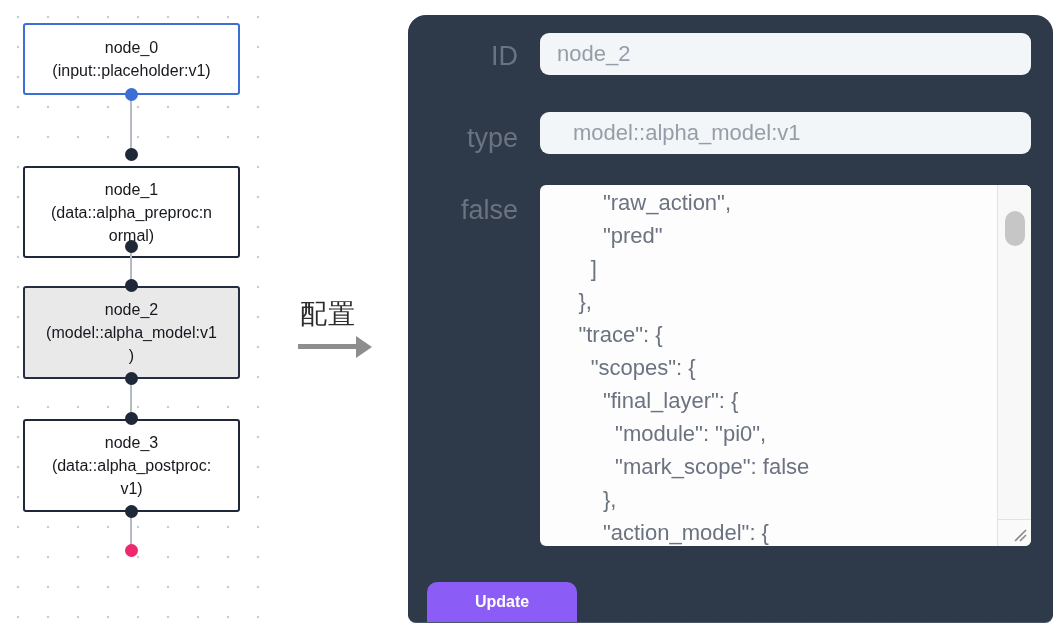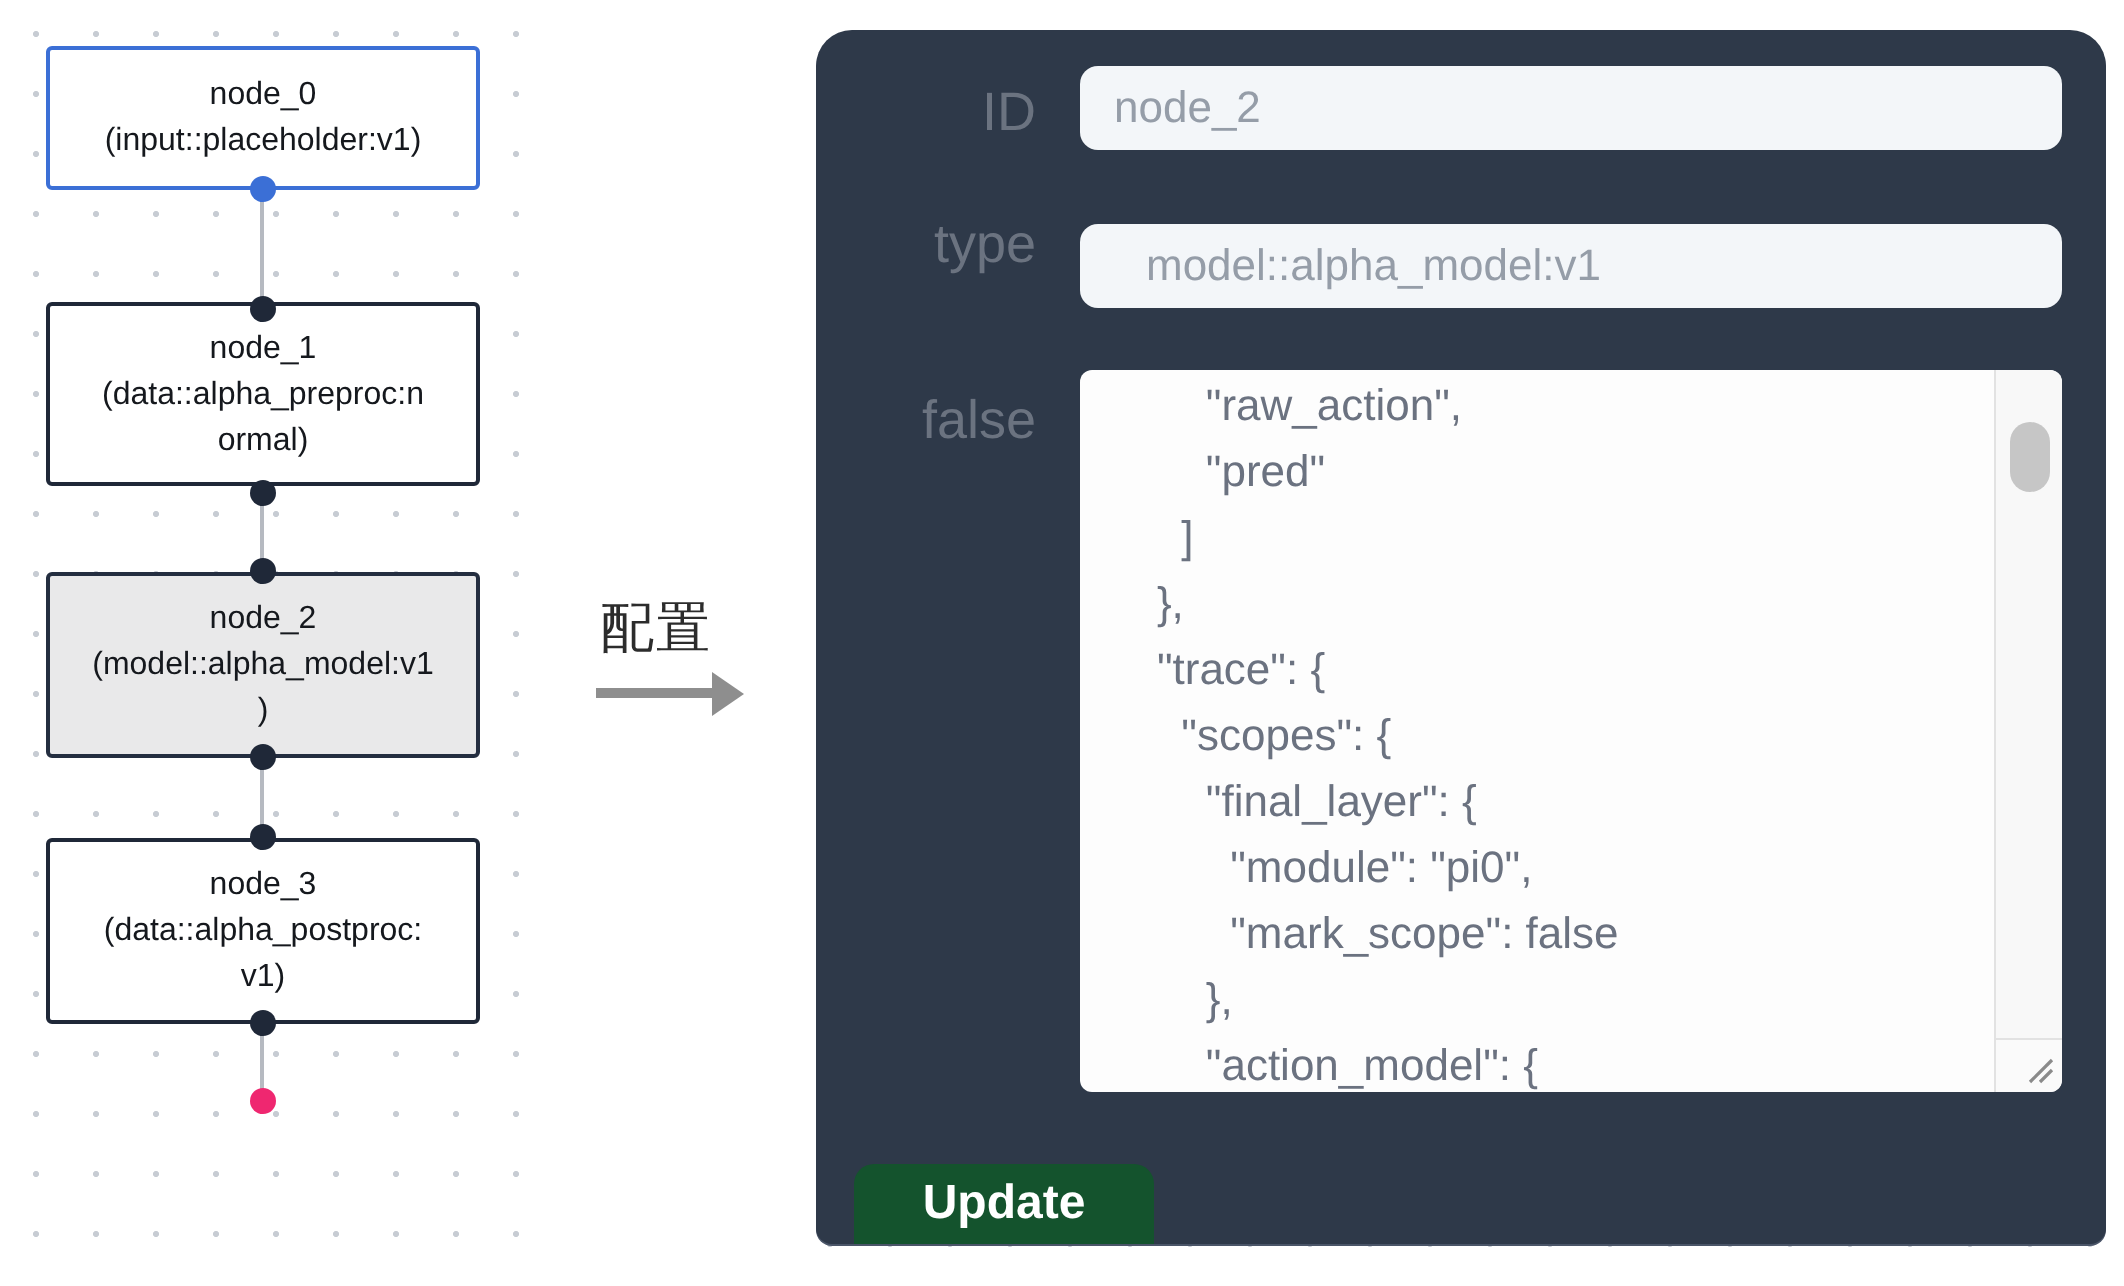--- a/index.html
+++ b/index.html
@@ -13,21 +13,21 @@
     background-image:radial-gradient(circle, #c7ccd3 1.4px, transparent 1.6px);
     background-size:30px 30px; background-position:3px 2px;
   }
   .node {
     position:absolute; left:23px; width:217px;
     background:#ffffff; border:2px solid #1f2838; border-radius:3px;
     display:flex; align-items:center; justify-content:center; text-align:center;
   }
   .node-text { font-size:16px; line-height:23px; color:#15181d; white-space:pre-line; }
   .node-0 { top:23px;  height:72px; border-color:#3b6fd6; }
-  .node-1 { top:151px; height:92px; }
+  .node-1 { top:166px; height:92px; }
   .node-2 { top:286px; height:93px; background:#e9e9ea; border-color:#242e40; }
   .node-3 { top:419px; height:93px; }
   .node-4 { top:551px; height:70px; border-color:#e82c6e; }
 
   .edge { position:absolute; left:130px; width:2px; background:#b6bac1; }
   .edge-0 { top:95px;  height:60px; }
   .edge-1 { top:247px; height:39px; }
   .edge-2 { top:379px; height:40px; }
   .edge-3 { top:512px; height:39px; }
 
@@ -54,21 +54,21 @@
     background-size:30px 30px; background-position:7px 7px;
   }
   .config-panel {
     position:absolute; left:15px; top:15px; width:645px; height:607px;
     background:#2e3949; border-radius:18px 18px 8px 8px;
     box-shadow:0 1px 0 #4a5568;
   }
   .f-label { position:absolute; left:10px; width:100px; text-align:right;
              color:#6b7380; font-size:27px; }
   .label-id     { top:26px; }
-  .label-type   { top:92px; }
+  .label-type   { top:108px; }
   .label-config { top:180px; }
 
   .f-input { position:absolute; left:132px; width:491px; height:42px;
              background:#f3f6f9; border:none; border-radius:9px;
              color:#959da8; font-size:22px; padding:0 17px; outline:none; }
   .input-id   { top:18px; }
   .input-type { top:97px;padding-left:33px; }
 
   .config-box { position:absolute; left:132px; top:170px; width:491px; height:361px;
                 background:#fdfdfd; border-radius:6px; overflow:hidden; }
@@ -77,22 +77,22 @@
                 padding-left:14px; overflow:hidden; }
   .scroll-track { position:absolute; right:0; top:0; bottom:27px; width:34px;
                   background:#f8f8f8; border-left:1px solid #e2e2e2; }
   .scroll-thumb { position:absolute; top:26px; left:7px; width:20px; height:35px;
                   background:#c6c6c6; border-radius:10px; }
   .scroll-corner { position:absolute; right:0; bottom:0; width:34px; height:27px;
                    background:#fafafa; border-left:1px solid #e2e2e2; border-top:1px solid #e2e2e2; }
   .resize-glyph { position:absolute; right:3px; bottom:3px; }
 
   .update-btn { position:absolute; left:19px; top:567px; width:150px; height:40px;
-                background:#14532d; color:#ffffff; border:none; border-radius:10px 10px 0 0;
-                font-size:24px; font-weight:600; font-family:inherit;
+                background:#8b5cf6; color:#ffffff; border:none; border-radius:10px 10px 0 0;
+                font-size:16px; font-weight:600; font-family:inherit;
                 display:flex; align-items:center; justify-content:center; cursor:pointer; }
 </style>
 </head>
 <body>
 
 <div class="stage">
 
   <div class="flow-canvas">
 
     <div class="node node-0">

